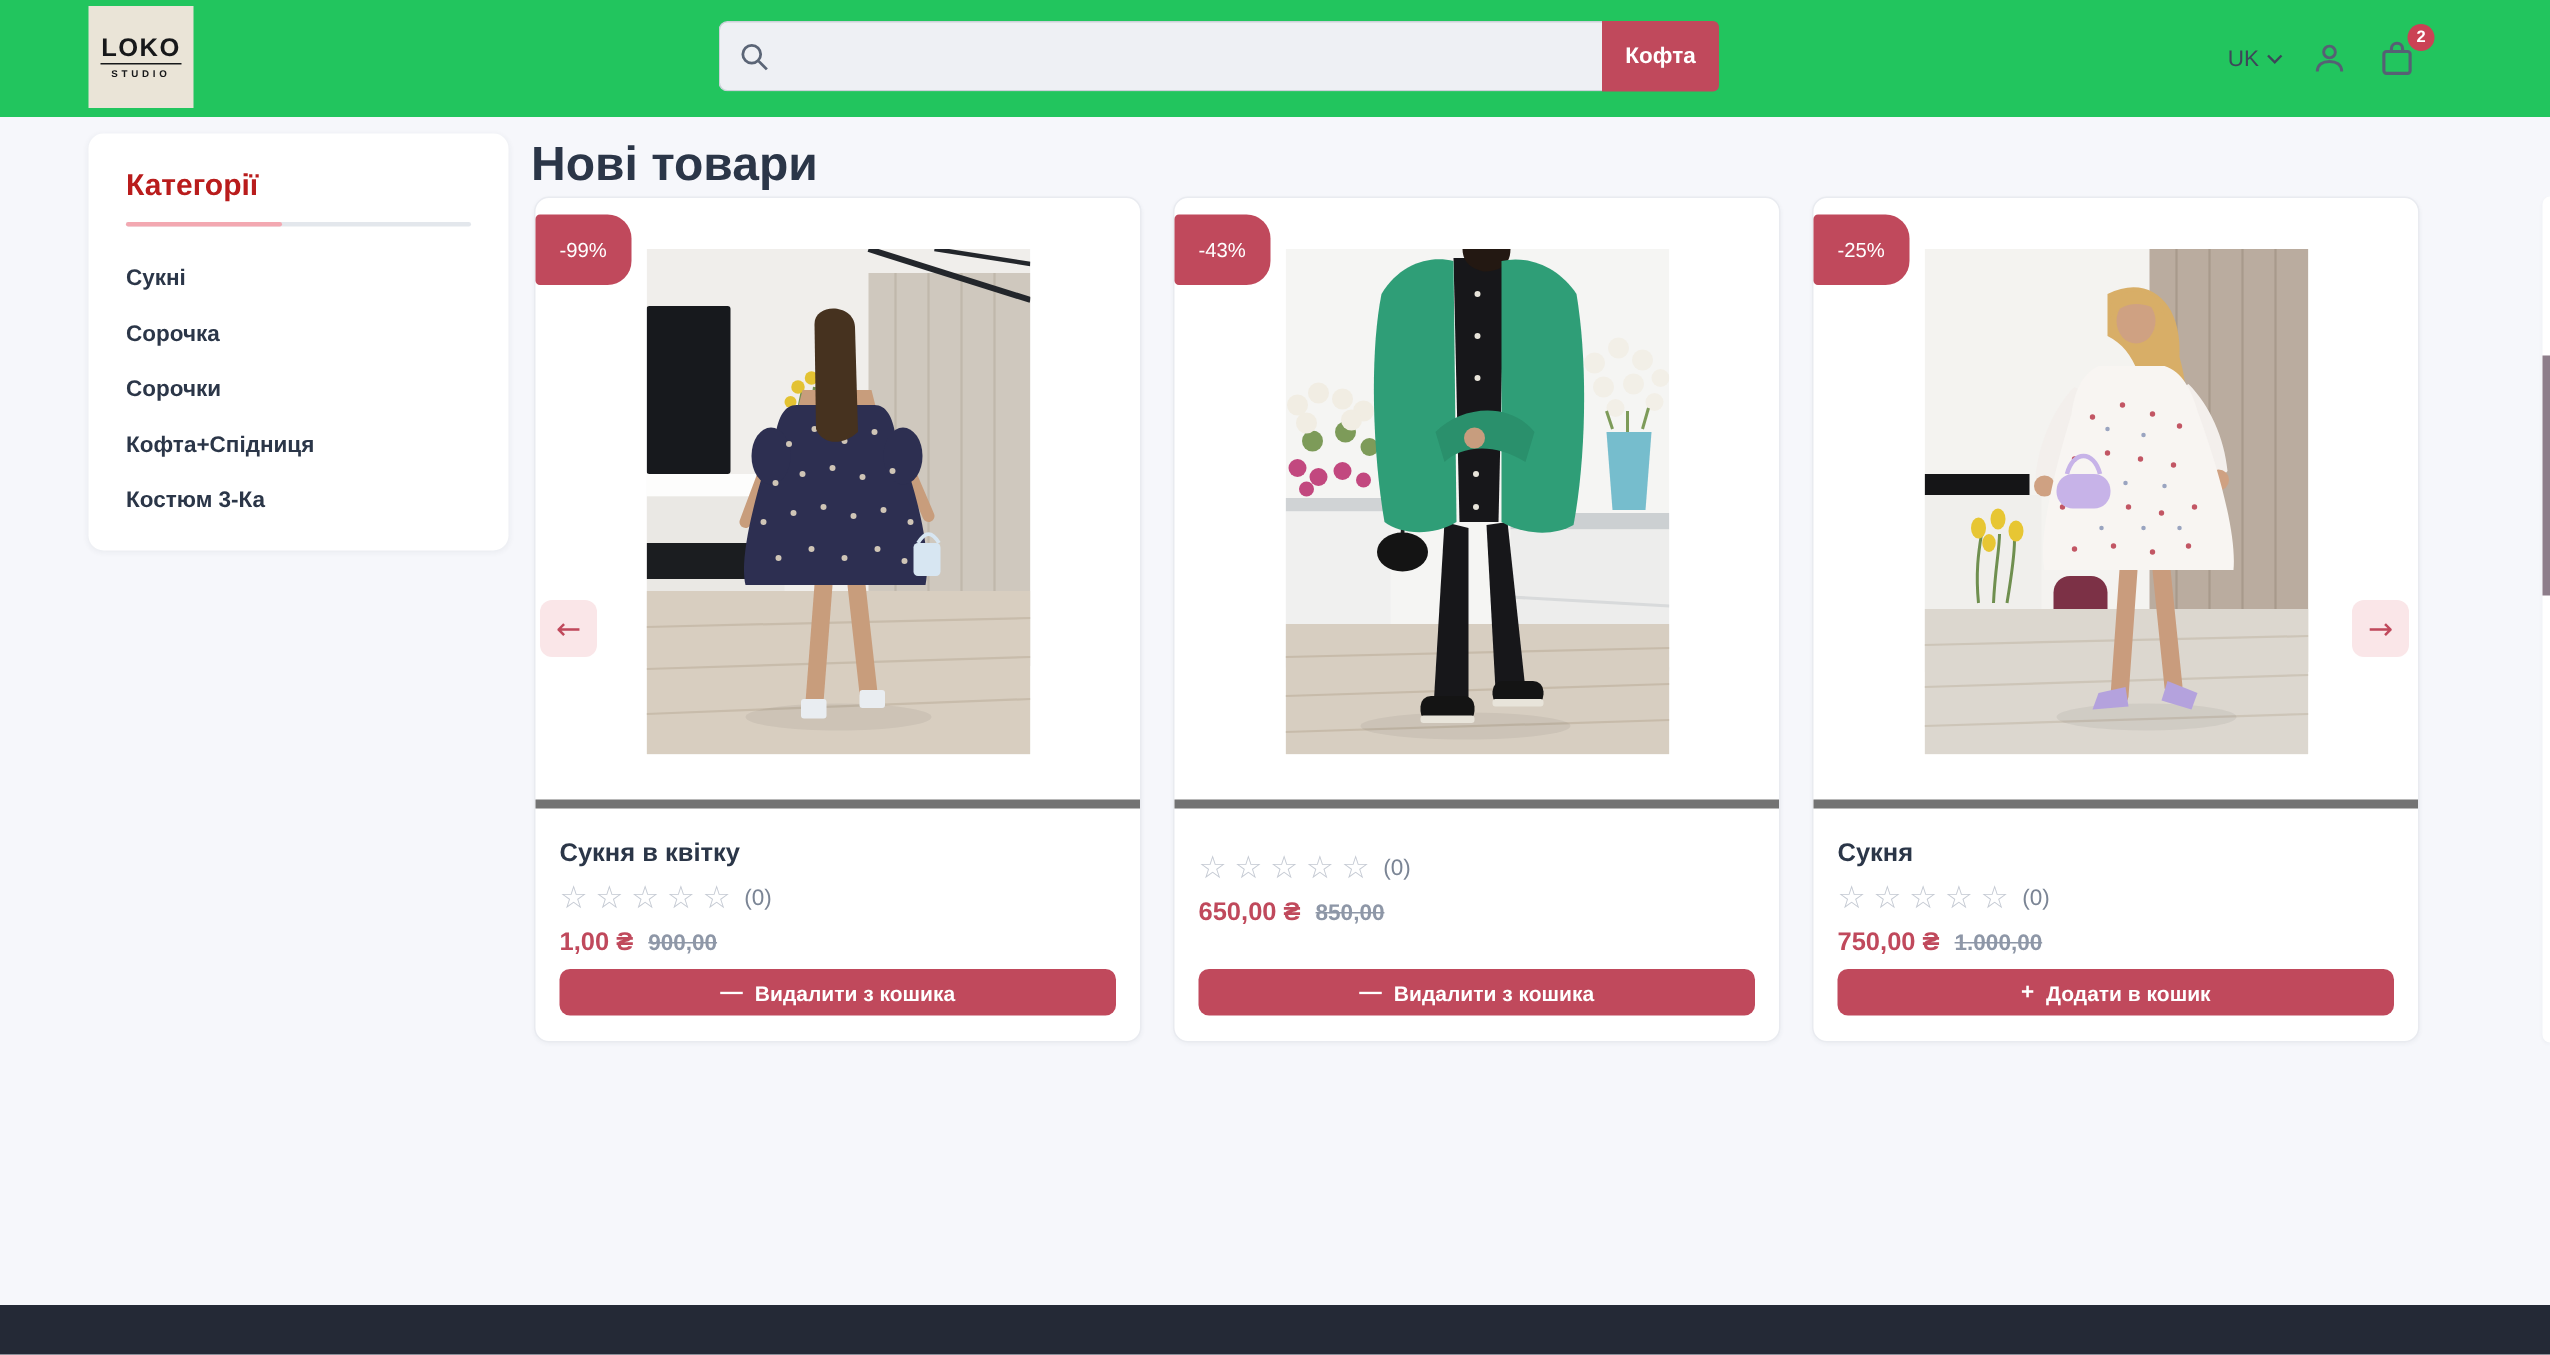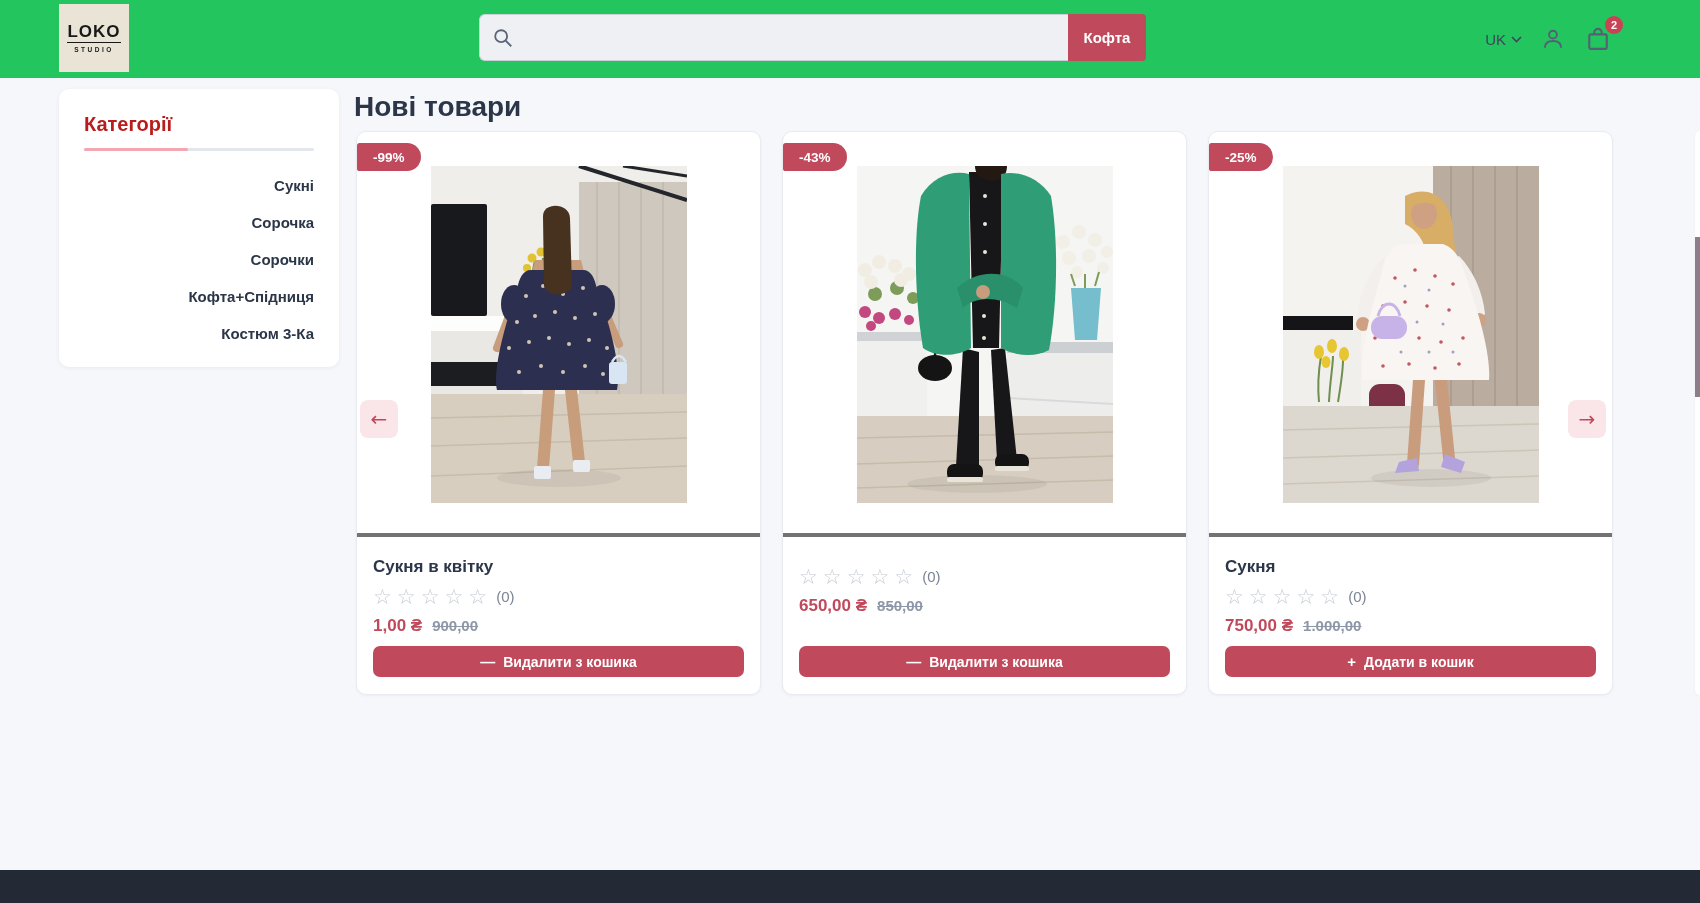--- a/index.html
+++ b/index.html
@@ -66,50 +66,50 @@
     position:absolute; left:59px; top:89px; width:280px; height:278px;
     background:#fff; border-radius:10px; box-shadow:0 1px 4px rgba(40,50,70,.07);
     padding:24px 25px;
   }
   .sidebar-title { font-size:20px; font-weight:bold; color:#b91c1c; }
   .sidebar-divider { margin-top:12px; height:3px; background:#e3e7ec; border-radius:2px; position:relative; }
   .sidebar-divider::before {
     content:""; position:absolute; left:0; top:0; height:3px; width:45%;
     background:#f3a8b1; border-radius:2px;
   }
-  .sidebar-list { list-style:none; margin-top:26px;text-align:right; }
+  .sidebar-list { list-style:none; margin-top:26px; }
   .sidebar-list li {
     font-size:15px; font-weight:bold; color:#2b3648;
     margin-bottom:19px; cursor:pointer; line-height:18px;
   }
 
   
   .main-title {
     position:absolute; left:354px; top:92px;
-    font-size:28px; font-weight:bold; color:#2b3648; line-height:1.1;
+    font-size:32px; font-weight:bold; color:#2b3648; line-height:1.1;
   }
   .product-card {
     position:absolute; top:131px; width:405px; height:564px;
     background:#fff; border:1px solid #e9ebf0; border-radius:10px;
     box-shadow:0 1px 3px rgba(40,50,70,.05);
   }
   .card-1 { left:356px; } .card-2 { left:782px; } .card-3 { left:1208px; }
   .discount-badge {
-    position:absolute; left:0; top:11px; height:28px; padding:12px 16px;
-    background:#c0495c; color:#fff; font-size:13.5px; font-weight:bold;
+    position:absolute; left:0; top:11px; height:47px; padding:12px 16px;
+    background:#c0495c; color:#fff; font-size:13.5px; font-weight:normal;
     display:flex; align-items:center; border-radius:3px 16px 16px 3px;
   }
   .photo {
     position:absolute; left:74px; top:34px; width:256px; height:337px;
     overflow:hidden; cursor:pointer;
   }
   .photo svg { display:block; }
   .card-info {
     position:absolute; left:0; right:0; top:401px; bottom:0;
-    border-top:4px solid #737373; padding:20px 16px 0 16px;
+    border-top:6px solid #737373; padding:20px 16px 0 16px;
   }
   .product-title { font-size:17px; font-weight:bold; color:#2b3648; cursor:pointer; }
   .rating-row { margin-top:9px; display:flex; align-items:center; }
   .star { font-size:21px; color:#c5cad3; margin-right:5px; line-height:1; }
   .rating-count { font-size:15px; color:#7b8595; margin-left:4px; }
   .price-row { margin-top:9px; display:flex; align-items:baseline; gap:10px; }
   .price-new { font-size:17px; font-weight:bold; color:#c0495c; }
   .price-old { font-size:15px; font-weight:bold; color:#8e97a7; text-decoration:line-through; }
   .cart-action-btn {
     position:absolute; left:16px; right:16px; bottom:17px; height:31px;

